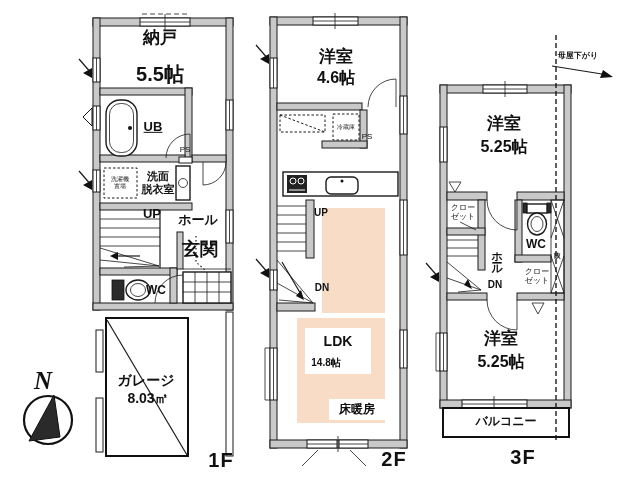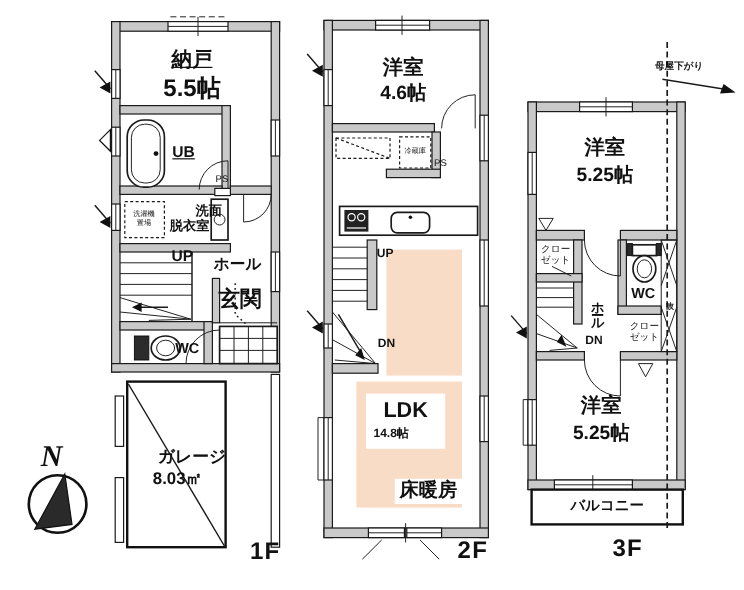--- a/index.html
+++ b/index.html
@@ -289,55 +289,55 @@
       <polygon points="613,77 600,78 603,70" fill="#111"></polygon>
     </g>
   </g>
 
   <g>
     <circle cx="48" cy="420" r="24" fill="none" stroke="#111" stroke-width="2.2"></circle>
     <polygon points="54,395 29,441 60,437" fill="#2a2a2a" stroke="#111" stroke-width="1"></polygon>
   </g>
 </svg>
 
-<div class="lbl" style="left:160px;top:50px;font-size:17px;text-decoration:underline;">納戸</div>
+<div class="lbl" style="left:160px;top:38px;font-size:17px;">納戸</div>
 <div class="lbl" style="left:160px;top:74px;font-size:20px;">5.5帖</div>
 <div class="lbl" style="left:153px;top:127px;font-size:13px;text-decoration:underline;">UB</div>
 <div class="lbl wrap" style="left:120px;top:183px;font-size:6px;width:20px;font-weight:500;">洗濯機置場</div>
-<div class="lbl" style="left:174px;top:176px;font-size:11px;">洗面</div>
+<div class="lbl" style="left:158px;top:176px;font-size:11px;">洗面</div>
 <div class="lbl" style="left:158px;top:189px;font-size:11px;">脱衣室</div>
 <div class="lbl" style="left:185px;top:150px;font-size:8px;font-weight:500;">PS</div>
 <div class="lbl" style="left:152px;top:214px;font-size:13px;">UP</div>
 <div class="lbl" style="left:198px;top:220px;font-size:13px;">ホール</div>
 <div class="lbl" style="left:200px;top:250px;font-size:18px;">玄関</div>
 <div class="lbl" style="left:156px;top:291px;font-size:12px;">WC</div>
-<div class="lbl" style="left:160px;top:381px;font-size:14px;">ガレージ</div>
+<div class="lbl" style="left:146px;top:381px;font-size:14px;">ガレージ</div>
 <div class="lbl" style="left:148px;top:399px;font-size:14px;">8.03㎡</div>
 <div class="lbl floorlbl" style="left:221px;top:460px;">1F</div>
 
 <div class="lbl" style="left:336px;top:57px;font-size:17px;">洋室</div>
 <div class="lbl" style="left:336px;top:78px;font-size:16px;">4.6帖</div>
 <div class="lbl" style="left:346px;top:127px;font-size:6px;font-weight:500;">冷蔵庫</div>
 <div class="lbl" style="left:367px;top:137px;font-size:8px;font-weight:500;">PS</div>
 <div class="lbl" style="left:321px;top:212px;font-size:10px;">UP</div>
 <div class="lbl" style="left:322px;top:287px;font-size:10px;">DN</div>
-<div class="lbl" style="left:338px;top:342px;font-size:18px;font-weight:700;">LDK</div>
+<div class="lbl" style="left:338px;top:342px;font-size:14px;font-weight:700;">LDK</div>
 <div class="lbl" style="left:326px;top:362px;font-size:10px;">14.8帖</div>
-<div class="lbl" style="left:357px;top:410px;font-size:16px;font-family:Liberation Mono, monospace;">床暖房</div>
+<div class="lbl" style="left:357px;top:410px;font-size:12px;">床暖房</div>
 <div class="lbl floorlbl" style="left:394px;top:459px;text-align:right;">2F</div>
 
 <div class="lbl" style="left:504px;top:124px;font-size:17px;">洋室</div>
 <div class="lbl" style="left:504px;top:147px;font-size:16px;">5.25帖</div>
 <div class="lbl wrap" style="left:463px;top:213px;font-size:8px;width:26px;font-weight:500;">クローゼット</div>
 <div class="lbl vert" style="left:497px;top:257px;font-size:11px;">ホール</div>
 <div class="lbl" style="left:495px;top:284px;font-size:10px;">DN</div>
 <div class="lbl" style="left:536px;top:245px;font-size:12px;">WC</div>
 <div class="lbl wrap" style="left:537px;top:277px;font-size:8px;width:26px;font-weight:500;">クローゼット</div>
 <div class="lbl vert" style="left:557px;top:246px;font-size:7px;font-weight:500;">吹抜</div>
 <div class="lbl" style="left:501px;top:339px;font-size:17px;">洋室</div>
 <div class="lbl" style="left:501px;top:362px;font-size:16px;">5.25帖</div>
 <div class="lbl" style="left:506px;top:422px;font-size:12px;text-align:center;">バルコニー</div>
-<div class="lbl" style="left:566px;top:56px;font-size:8px;">母屋下がり</div>
+<div class="lbl" style="left:578px;top:56px;font-size:8px;">母屋下がり</div>
 <div class="lbl floorlbl" style="left:523px;top:457px;">3F</div>
 
 <div class="lbl north" style="left:43px;top:381px;">N</div>
 
 </div>
 
 </body></html>

